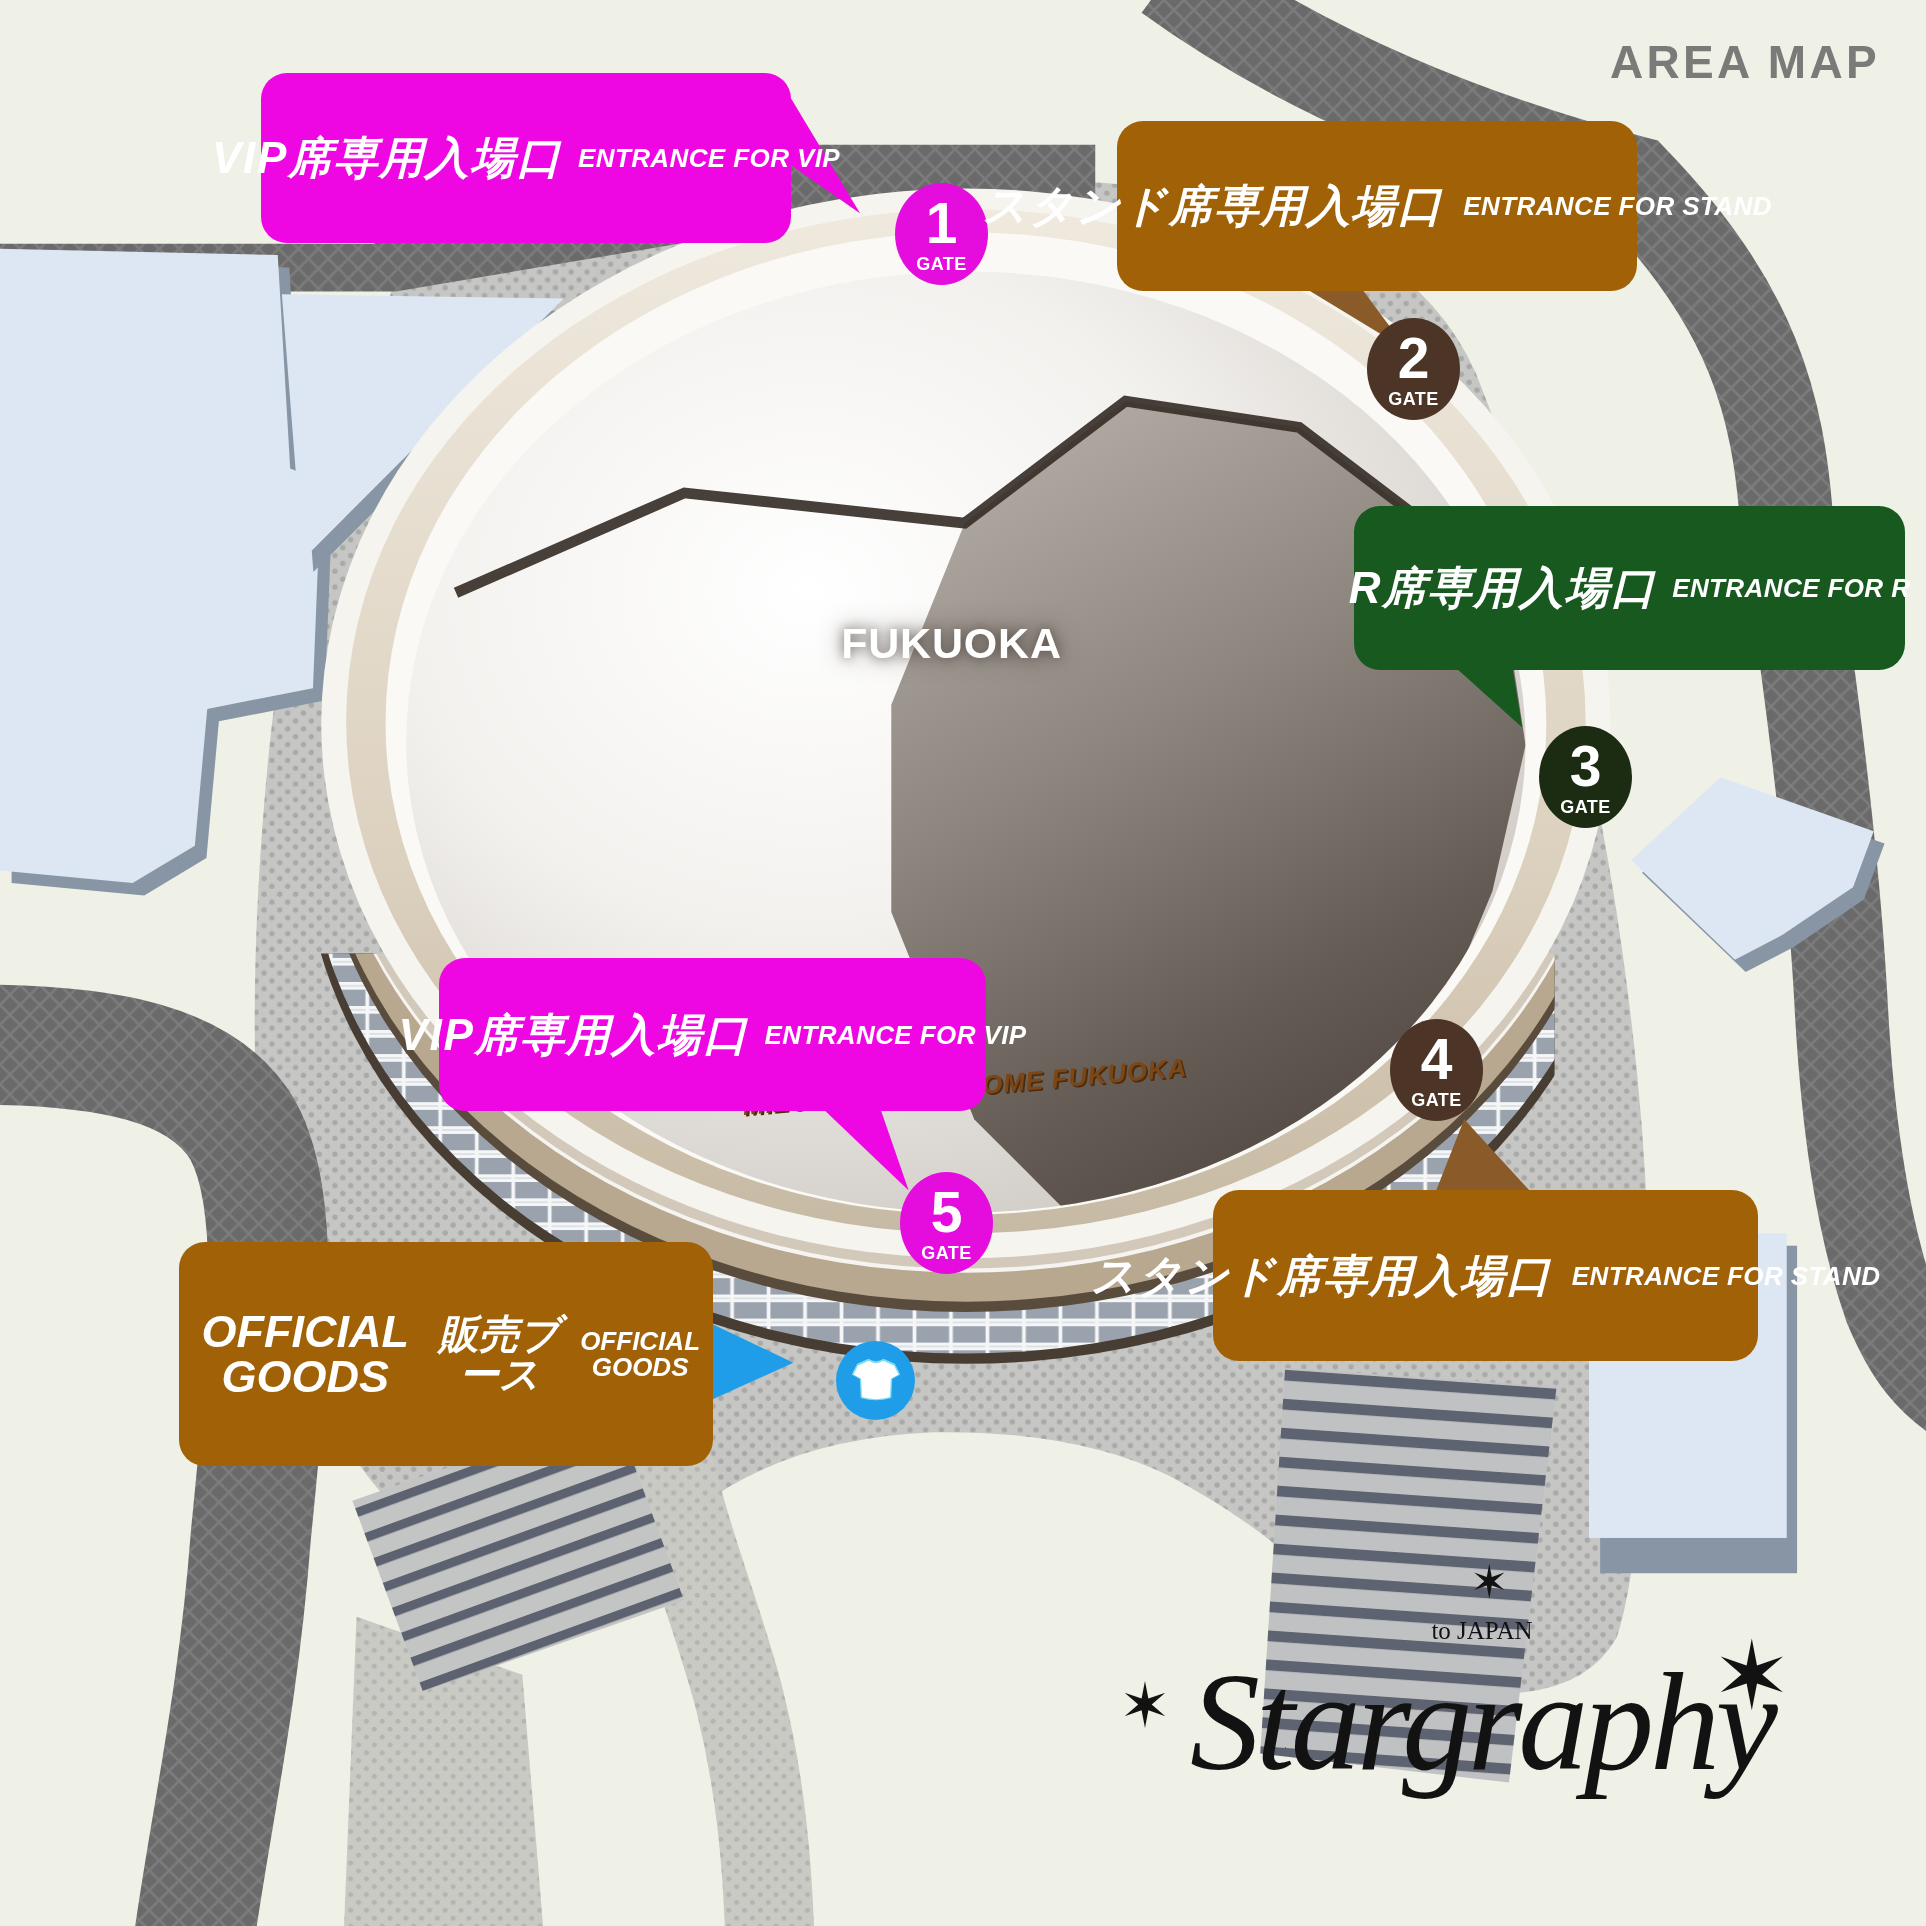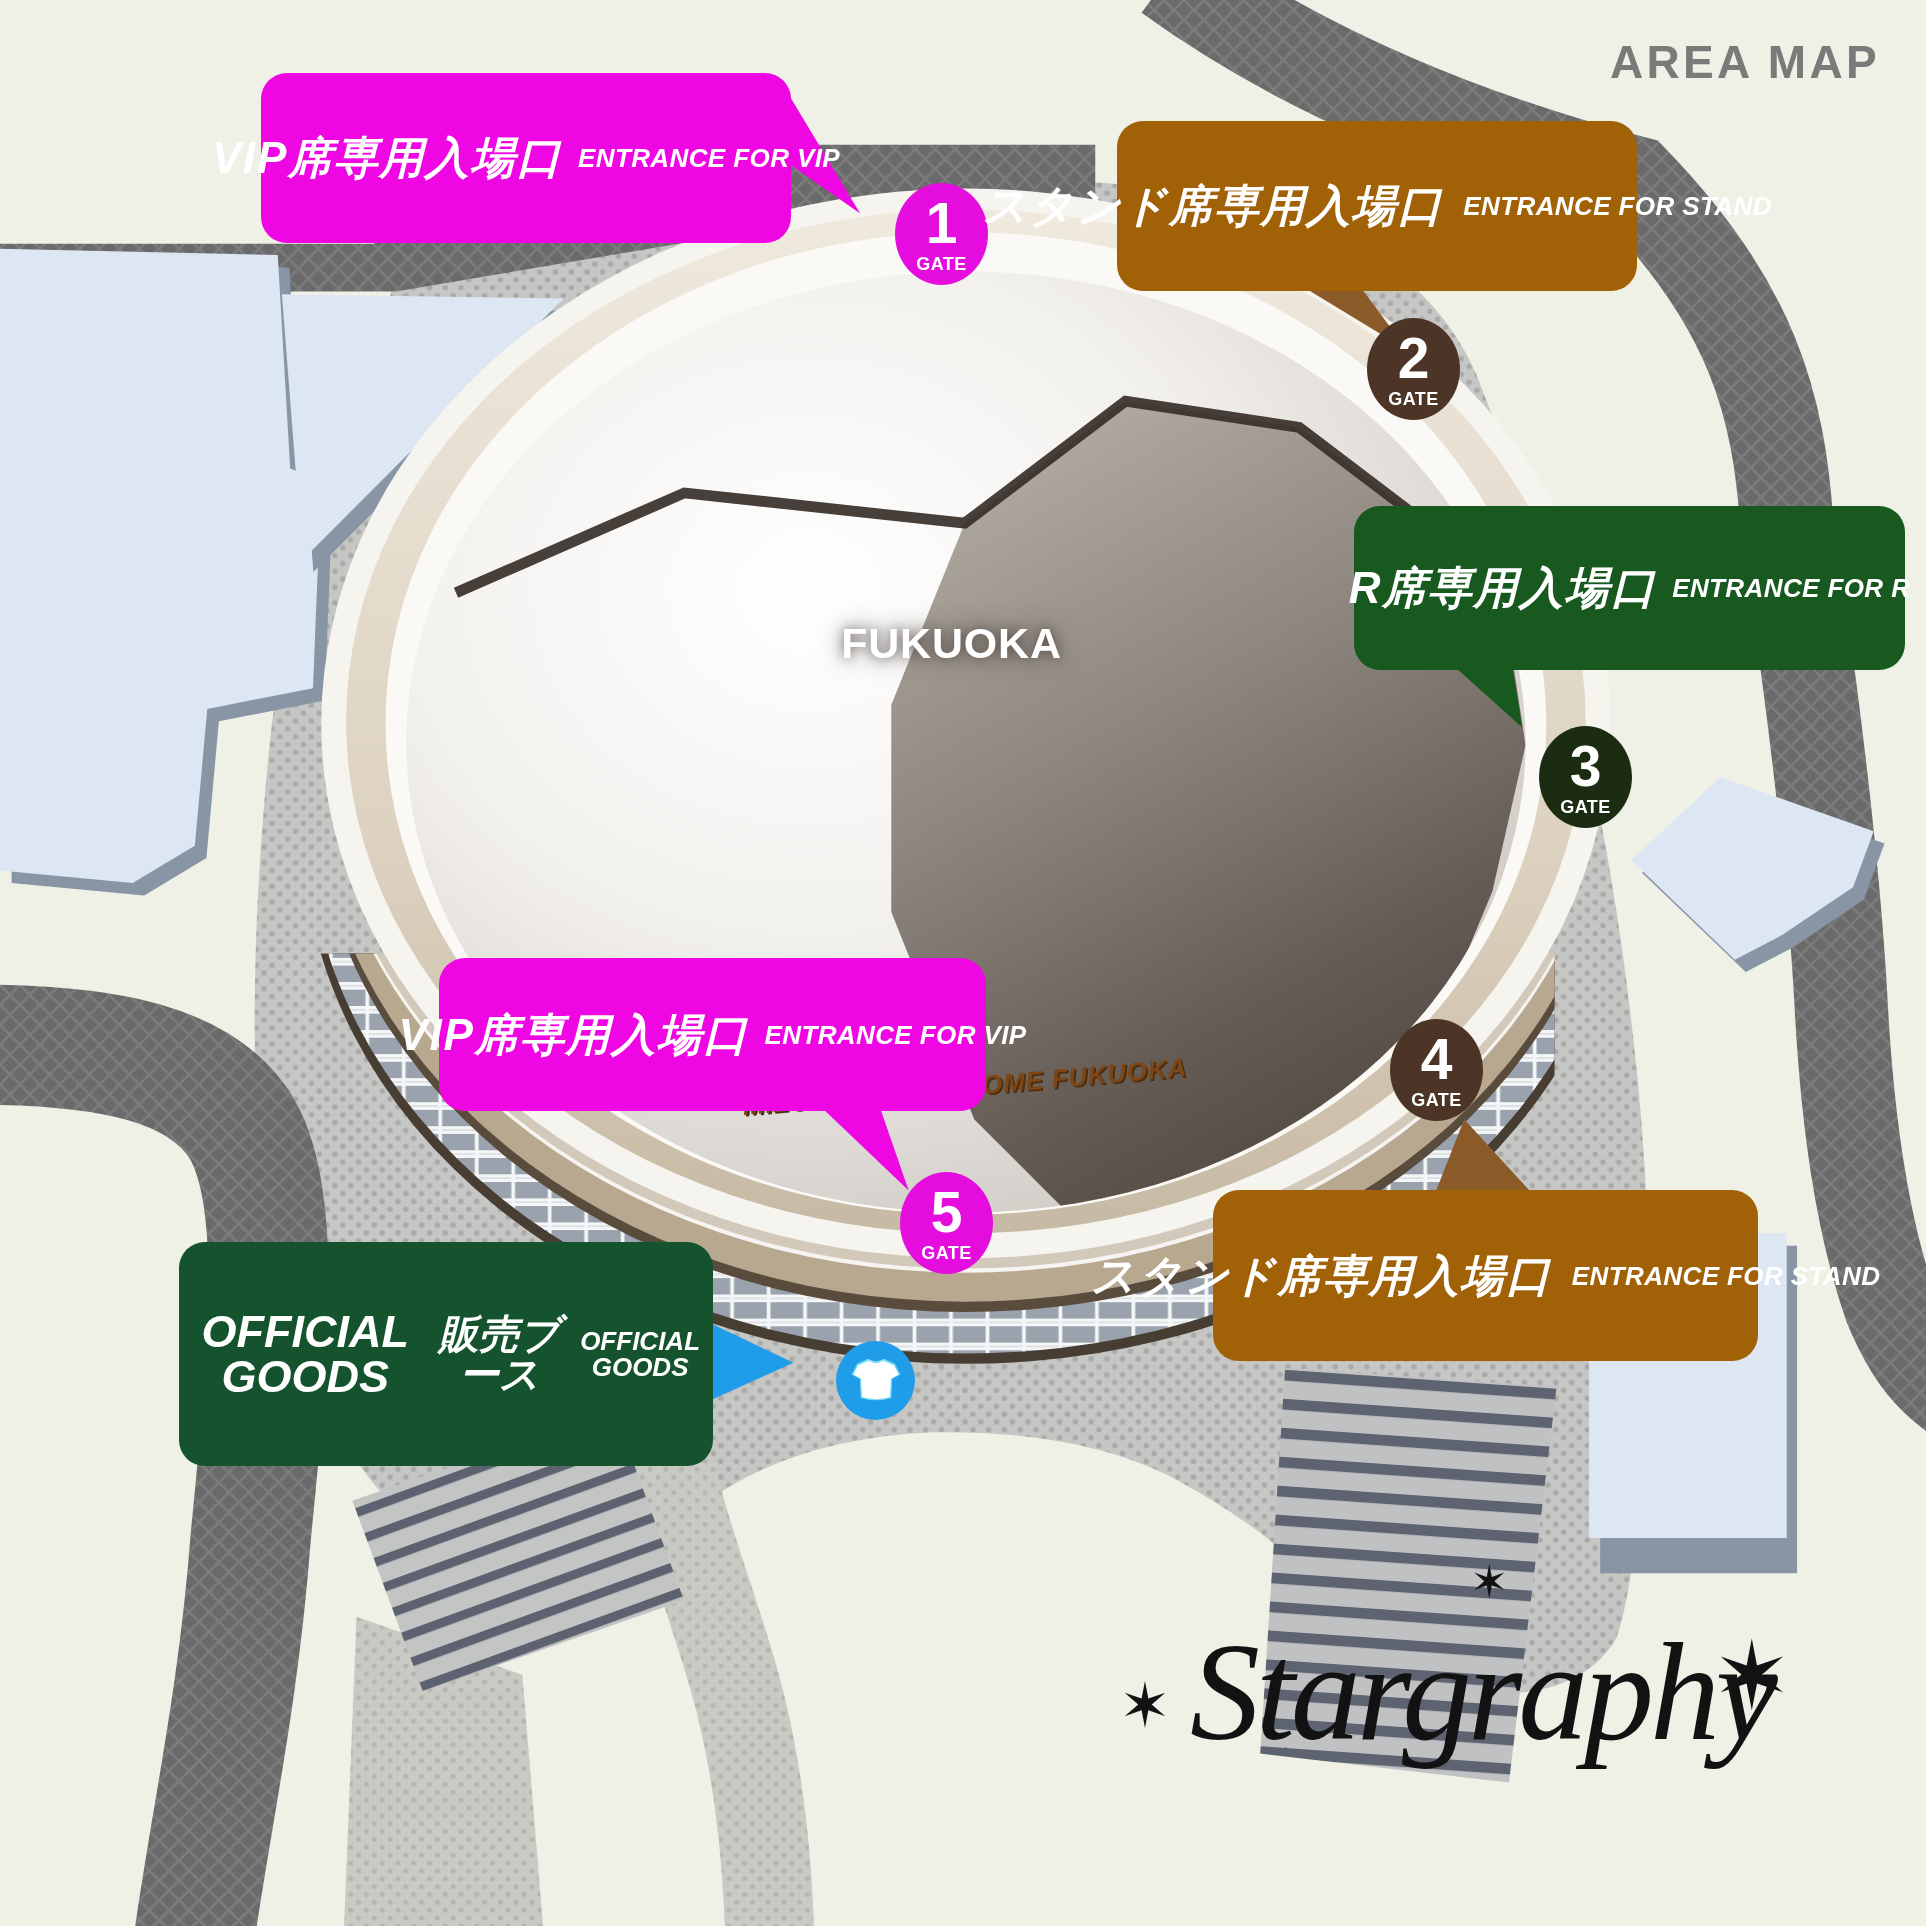--- a/index.html
+++ b/index.html
@@ -11,21 +11,21 @@
     font-size:46px;font-weight:bold;letter-spacing:3.3px;color:#7a7a78;}
 
   .callout{position:absolute;border-radius:26px;color:#fff;text-align:center;
     display:flex;flex-direction:row;justify-content:center;align-items:center;
     gap:15.8px;z-index:10;font-style:italic;}
   .callout .jp{font-size:44px;font-weight:bold;line-height:1;letter-spacing:1.7px;white-space:nowrap;}
   .callout .en{font-size:26px;font-weight:bold;line-height:1;letter-spacing:0.4px;white-space:nowrap;}
   .callout.pink{background:#ee07e2;}
   .callout.brown{background:#a16207;gap:20px;}
   .callout.green{background:#17591f;}
-  .callout.blue{background:#14532d;gap:2px;justify-content:space-between;}
+  .callout.blue{background:#a16207;gap:2px;justify-content:space-between;}
   .callout.blue .big{font-size:45px;font-weight:bold;line-height:1;}
   .callout.blue .jp2{font-size:40px;font-weight:bold;line-height:1;}
   .callout.blue .small{font-size:26px;font-weight:bold;line-height:1;}
 
   .gate{position:absolute;width:93px;height:102px;border-radius:50%;color:#fff;
     display:flex;flex-direction:column;align-items:center;justify-content:center;
     z-index:9;line-height:1;}
   .gate .num{font-size:57px;font-weight:bold;}
   .gate .glabel{font-size:18px;font-weight:bold;margin-top:2.5px;letter-spacing:0.4px;}
   .gate.g-pink{background:#e40ddd;}
@@ -238,20 +238,21 @@
 <div class="goods-icon">
   <span>
     <svg width="54" height="50" viewBox="-60 -55 120 110">
       <path d="M-42,-36 L-17,-47 Q0,-36 17,-47 L42,-36 L54,-12 L36,-2 L34,40 Q0,50 -34,40 L-36,-2 L-54,-12 Z" fill="#7adcf2"></path>
       <path d="M-40,-32 L-16,-43 Q0,-32 16,-43 L40,-32 L50,-12 L33,-3 L31,38 Q0,47 -31,38 L-33,-3 L-50,-12 Z" fill="#ffffff"></path>
     </svg>
   </span>
 </div>
 
 <div class="logo-block">
+  <div class="l2">to JAPAN</div>
   <div class="logo-name">Stargraphy</div>
 </div>
 <div class="sparkle" style="left:1470px;top:1559px;font-size:46px;">✶</div>
 <div class="sparkle" style="left:1119px;top:1675px;font-size:62px;">✶</div>
 <div class="sparkle" style="left:1712px;top:1629px;font-size:95px;">✶</div>
 
 </div>
 
 
 </body></html>

